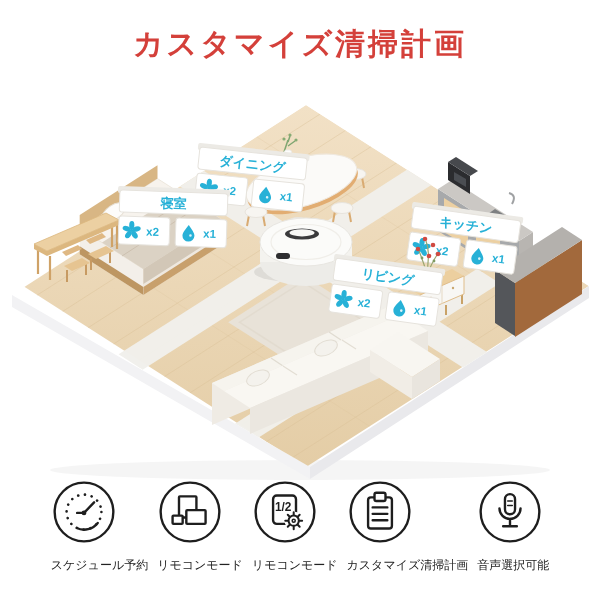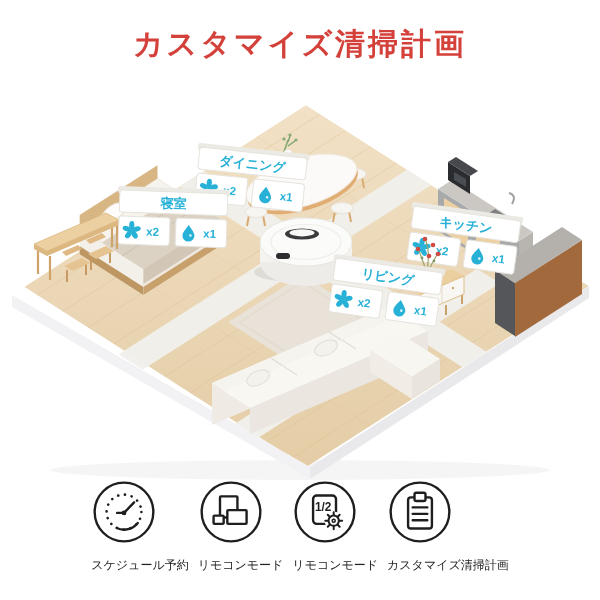--- a/index.html
+++ b/index.html
@@ -292,15 +292,25 @@
       <svg width="66" height="66" viewBox="0 0 72 72">
         <circle class="ic" cx="36" cy="36" r="32"></circle>
         <rect class="icf" x="23" y="20" width="26" height="34" rx="3" stroke-width="2.8"></rect>
         <rect class="icf" x="30" y="15" width="12" height="9" rx="2"></rect>
         <path class="ic" d="M28,31 H44 M28,38 H44 M28,45 H44"></path>
       </svg>
       <div class="lbl">カスタマイズ清掃計画</div>
     </div>
 
 
+    <div class="feature">
+      <svg width="66" height="66" viewBox="0 0 72 72">
+        <circle class="ic" cx="36" cy="36" r="32"></circle>
+        <rect class="icf" x="30.5" y="16.5" width="11" height="22" rx="5.5"></rect>
+        <path d="M33.5,24 H38.5 M33.5,29 H38.5" stroke="#1e1e1e" stroke-width="1.6" stroke-linecap="round"></path>
+        <path class="ic" d="M24.5,32 A11.5,11.5 0 0 0 47.5,32"></path>
+        <path class="ic" d="M36,43.5 V50 M28.5,51.5 H43.5"></path>
+      </svg>
+      <div class="lbl">音声選択可能</div>
+    </div>
 
   </div>
 </div>
 
 </body></html>

